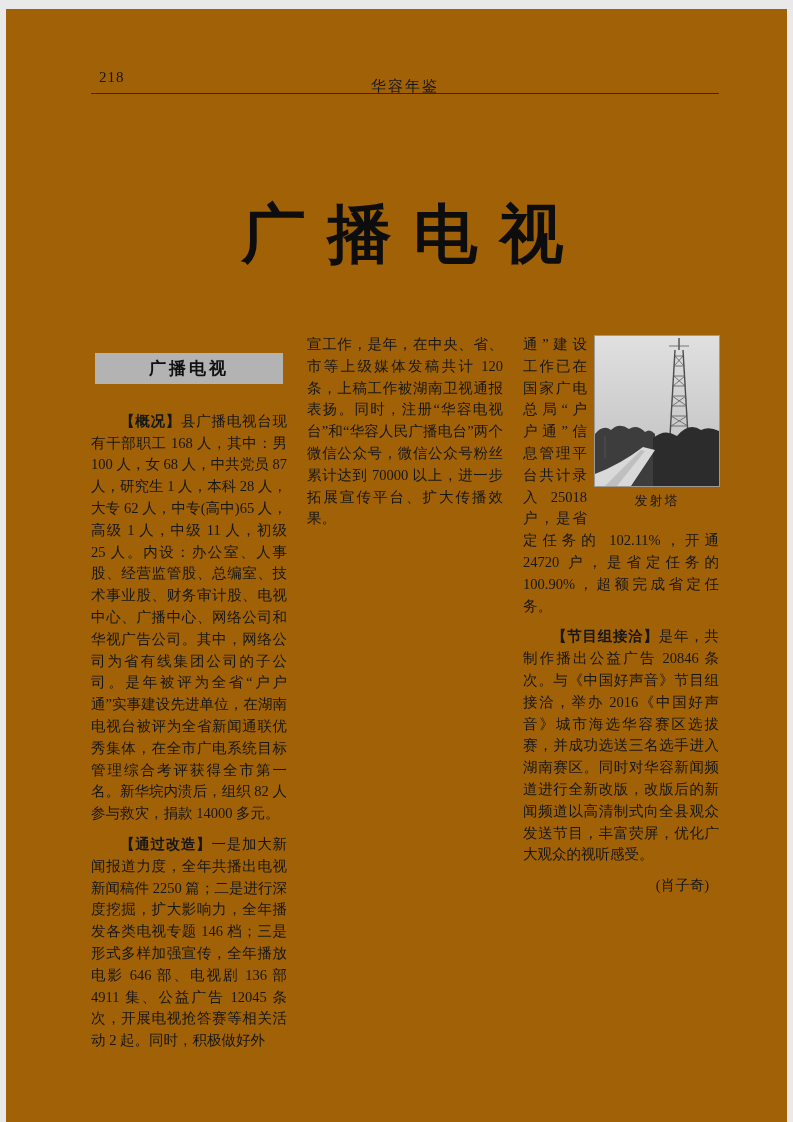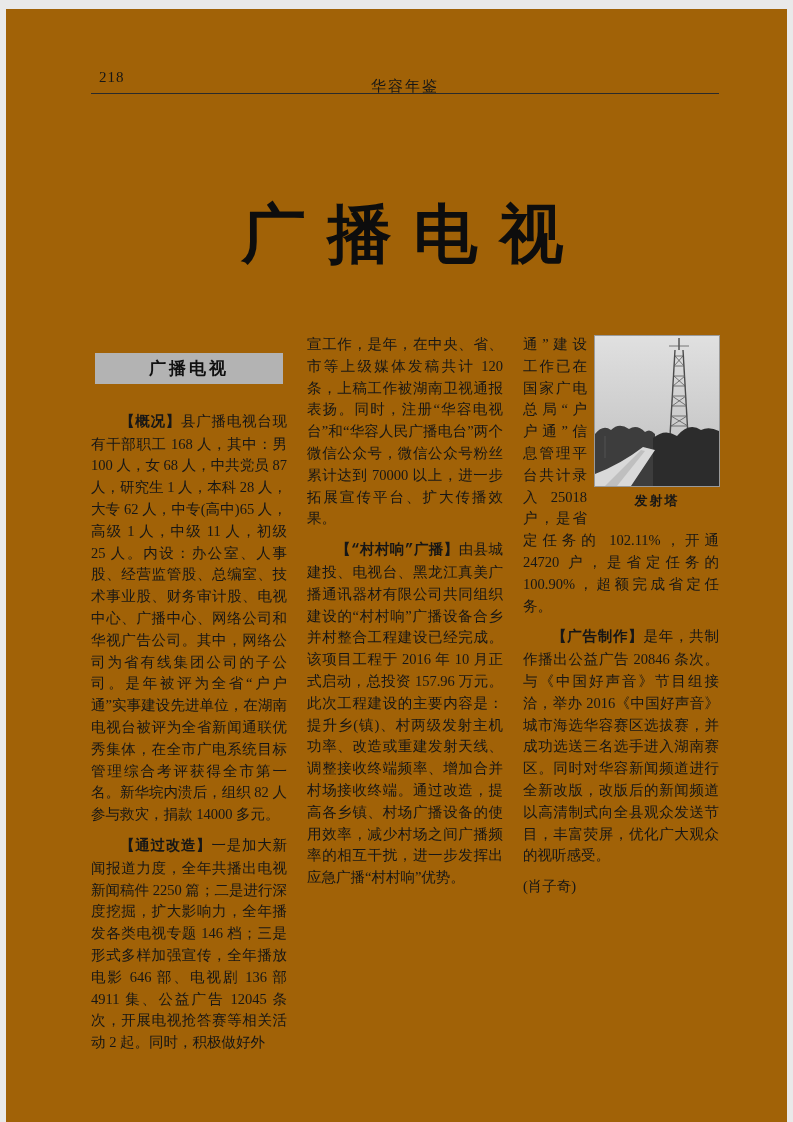--- a/index.html
+++ b/index.html
@@ -37,21 +37,21 @@
     display:flex; gap:20px;
   }
   .col {
     width:196px; flex:0 0 196px;
     font-size:14.5px; line-height:21.8px;
     text-align:justify;
   }
   .col p { margin:0 0 9px 0; }
   .indent { text-indent:2em; }
   .col b {
-    font-family:Liberation Mono, monospace;
+    font-family:Liberation Sans, sans-serif;
     font-weight:bold;
   }
 
   .section-box {
     margin:19px 4px 27px 4px;
     background:#b3b3b3;
     color:#101010;
     text-align:center;
     font-family:"Liberation Sans","DejaVu Sans",sans-serif;
     font-weight:bold;
@@ -68,24 +68,23 @@
     margin:2px 0 4px 8px;
     display:block;
   }
   .photo-fig svg { display:block; width:124px; height:150px; background:#c9c9c9; outline:1px solid #9a9a9a; }
   .photo-caption {
     display:block;
     text-align:center;
     font-size:13px;
     padding-top:4px;
     letter-spacing:2px;
-    font-weight:bold;
   }
 
-  .credit { padding-right:10px; margin-top:2px; }
+  .credit { text-align:right; padding-right:10px; margin-top:2px; }
 </style>
 </head>
 <body>
 
 <div class="page">
 
   <div class="running-head">
     <span class="page-num">218</span>
     <span class="head-title">华容年鉴</span>
   </div>
@@ -104,23 +103,20 @@
       <p class="indent">
         <b>【通过改造】</b><span>一是加大新闻报道力度，全年共播出电视新闻稿件 2250 篇；二是进行深度挖掘，扩大影响力，全年播发各类电视专题 146 档；三是形式多样加强宣传，全年播放电影 646 部、电视剧 136 部 4911 集、公益广告 12045 条次，开展电视抢答赛等相关活动 2 起。同时，积极做好外</span>
       </p>
     </div>
 
     <div class="col">
       <p>
         <span>宣工作，是年，在中央、省、市等上级媒体发稿共计 120 条，上稿工作被湖南卫视通报表扬。同时，注册“华容电视台”和“华容人民广播电台”两个微信公众号，微信公众号粉丝累计达到 70000 以上，进一步拓展宣传平台、扩大传播效果。</span>
       </p>
 
-      <p class="indent">
-        <b>【“村村响”广播】</b><span>由县城建投、电视台、黑龙江真美广播通讯器材有限公司共同组织建设的“村村响”广播设备合乡并村整合工程建设已经完成。该项目工程于 2016 年 10 月正式启动，总投资 157.96 万元。此次工程建设的主要内容是：提升乡(镇)、村两级发射主机功率、改造或重建发射天线、调整接收终端频率、增加合并村场接收终端。通过改造，提高各乡镇、村场广播设备的使用效率，减少村场之间广播频率的相互干扰，进一步发挥出应急广播“村村响”优势。</span>
-      </p>
 
     </div>
 
     <div class="col">
       <p>
         <span class="photo-fig">
           <svg viewBox="0 0 124 150" xmlns="http://www.w3.org/2000/svg">
             <defs>
               <linearGradient id="sky" x1="0" y1="0" x2="0" y2="1">
                 <stop offset="0" stop-color="#e0e0e0"></stop>
@@ -160,21 +156,21 @@
             <path d="M0 150 L36 150 L60 114 L48 111 Q26 128 0 138 Z" fill="#d9d9d9"></path>
             <path d="M10 150 L22 150 L50 115 L46 114 Z" fill="#bfbfbf"></path>
 
             <line x1="10" y1="100" x2="10" y2="122" stroke="#4f4f4f" stroke-width="1.2"></line>
           </svg>
           <span class="photo-caption">发射塔</span>
         </span><span>通”建设工作已在国家广电总局“户户通”信息管理平台共计录入 25018 户，是省定任务的 102.11%，开通 24720 户，是省定任务的 100.90%，超额完成省定任务。</span>
       </p>
 
       <p class="indent">
-        <b>【广告制作】</b><span>是年，共制作播出公益广告 20846 条次。与《中国好声音》节目组接洽，举办 2016《中国好声音》城市海选华容赛区选拔赛，并成功选送三名选手进入湖南赛区。同时对华容新闻频道进行全新改版，改版后的新闻频道以高清制式向全县观众发送节目，丰富荧屏，优化广大观众的视听感受。</span>
+        <b>【节目组接洽】</b><span>是年，共制作播出公益广告 20846 条次。与《中国好声音》节目组接洽，举办 2016《中国好声音》城市海选华容赛区选拔赛，并成功选送三名选手进入湖南赛区。同时对华容新闻频道进行全新改版，改版后的新闻频道以高清制式向全县观众发送节目，丰富荧屏，优化广大观众的视听感受。</span>
       </p>
 
 
       <p class="credit">(肖子奇)</p>
     </div>
 
   </div>
 </div>
 
 </body></html>

